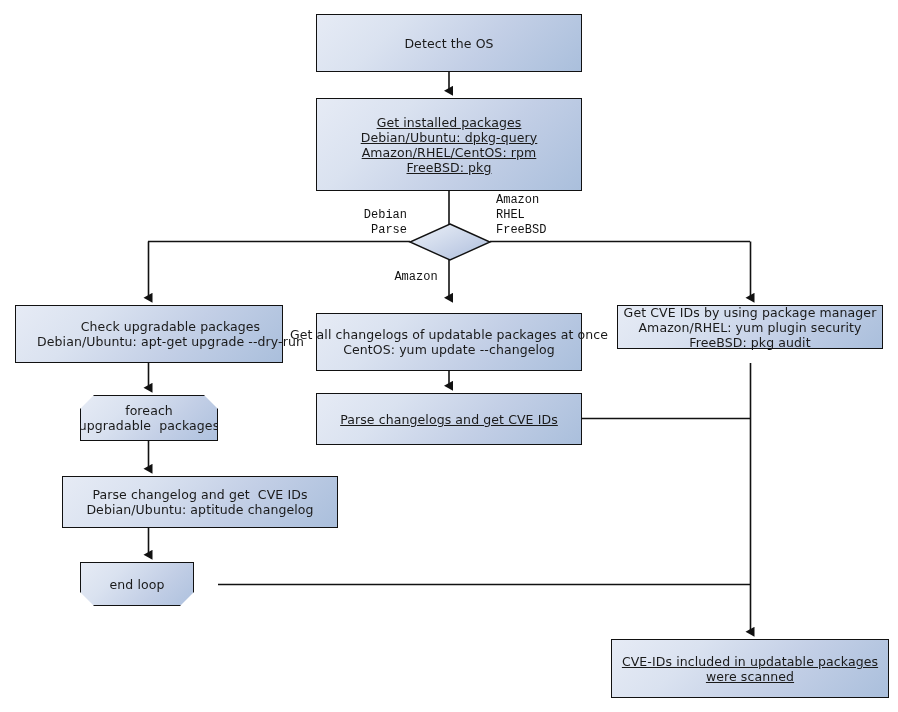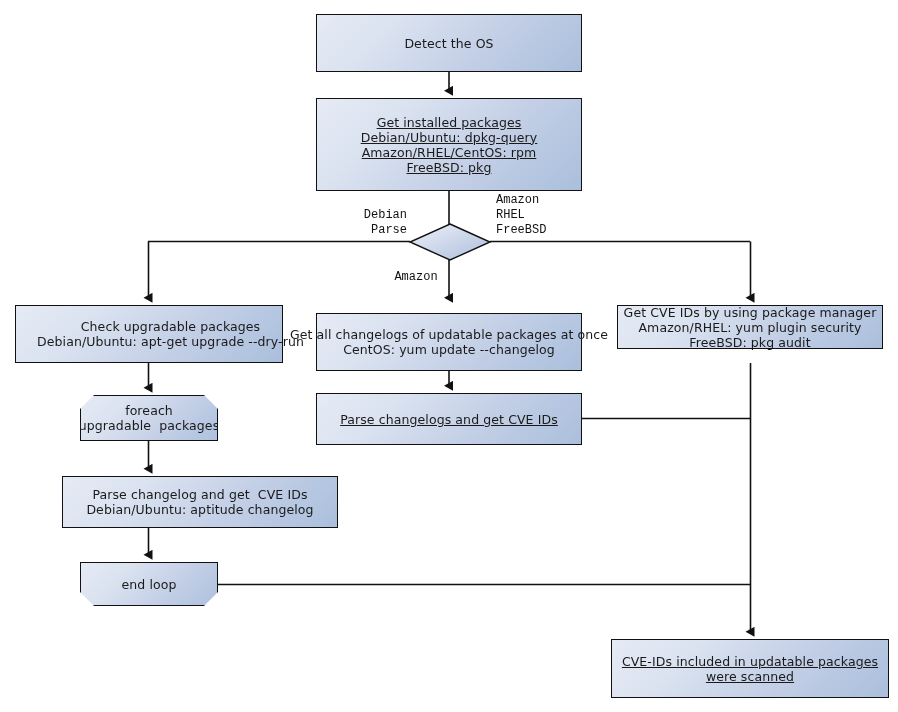--- a/index.html
+++ b/index.html
@@ -126,21 +126,21 @@
 <div class="node loop-top" style="left:80px;top:395px;width:138px;height:46px;">
   <span>foreach
 upgradable  packages</span>
 </div>
 
 <div class="node box" style="left:15px;top:476px;width:276px;height:52px;margin-left:47px;">
   <span>Parse changelog and get  CVE IDs
 Debian/Ubuntu: aptitude changelog</span>
 </div>
 
-<div class="node loop-bottom" style="left:80px;top:562px;width:138px;height:44px;">
+<div class="node loop-bottom" style="left:80px;top:562px;width:114px;height:44px;">
   <span>end loop</span>
 </div>
 
 <div class="node box" style="left:316px;top:313px;width:266px;height:58px;">
   <span>Get all changelogs of updatable packages at once
 CentOS: yum update --changelog</span>
 </div>
 
 <div class="node box" style="left:316px;top:393px;width:266px;height:52px;text-decoration:underline;">
   <span>Parse changelogs and get CVE IDs</span>

